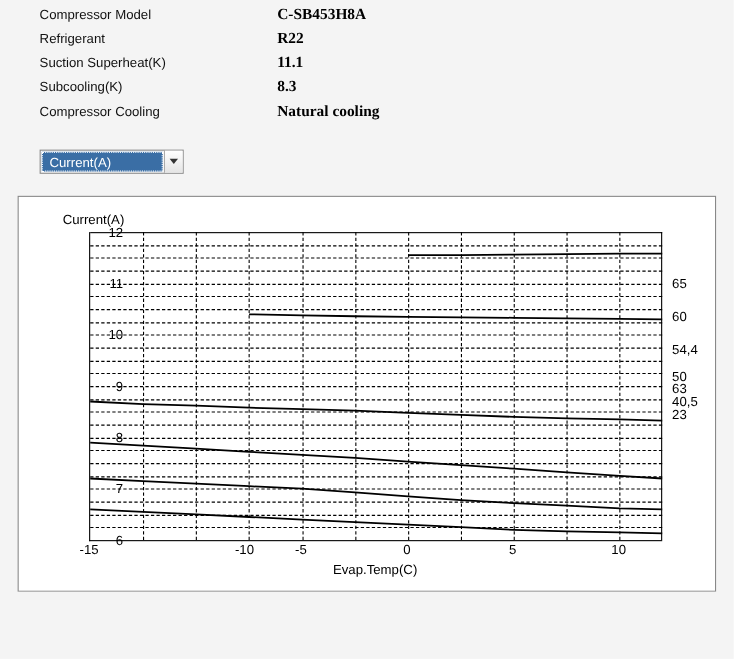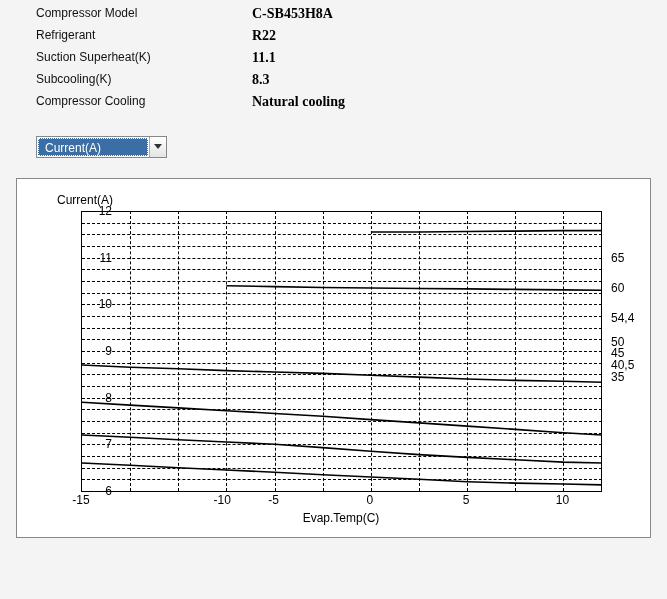--- a/index.html
+++ b/index.html
@@ -228,23 +228,23 @@
       <div class="ytick" style="top: 111.333px;">10</div>
       <div class="ytick" style="top: 64.6667px;">11</div>
       <div class="ytick" style="top: 18px;">12</div>
       <div class="xtick" style="left: 54px;">-15</div>
       <div class="xtick" style="left: 150.296px; margin-left: 45px;">-10</div>
       <div class="xtick" style="left: 246.593px;">-5</div>
       <div class="xtick" style="left: 342.889px;">0</div>
       <div class="xtick" style="left: 439.185px;">5</div>
       <div class="xtick" style="left: 535.481px;">10</div>
       <div class="xlabel">Evap.Temp(C)</div>
-      <div class="series-label" style="top: 183.667px;">35</div>
+      <div class="series-label" style="top: 183.667px;">23</div>
       <div class="series-label" style="top: 172px;">40,5</div>
-      <div class="series-label" style="top: 160.333px;">45</div>
+      <div class="series-label" style="top: 160.333px;">63</div>
       <div class="series-label" style="top: 148.667px; text-align: right;">50</div>
       <div class="series-label" style="top: 125.333px;">54,4</div>
       <div class="series-label" style="top: 95px;">60</div>
       <div class="series-label" style="top: 64.6667px;">65</div>
     </div>
 </div>
 
 
 
 

